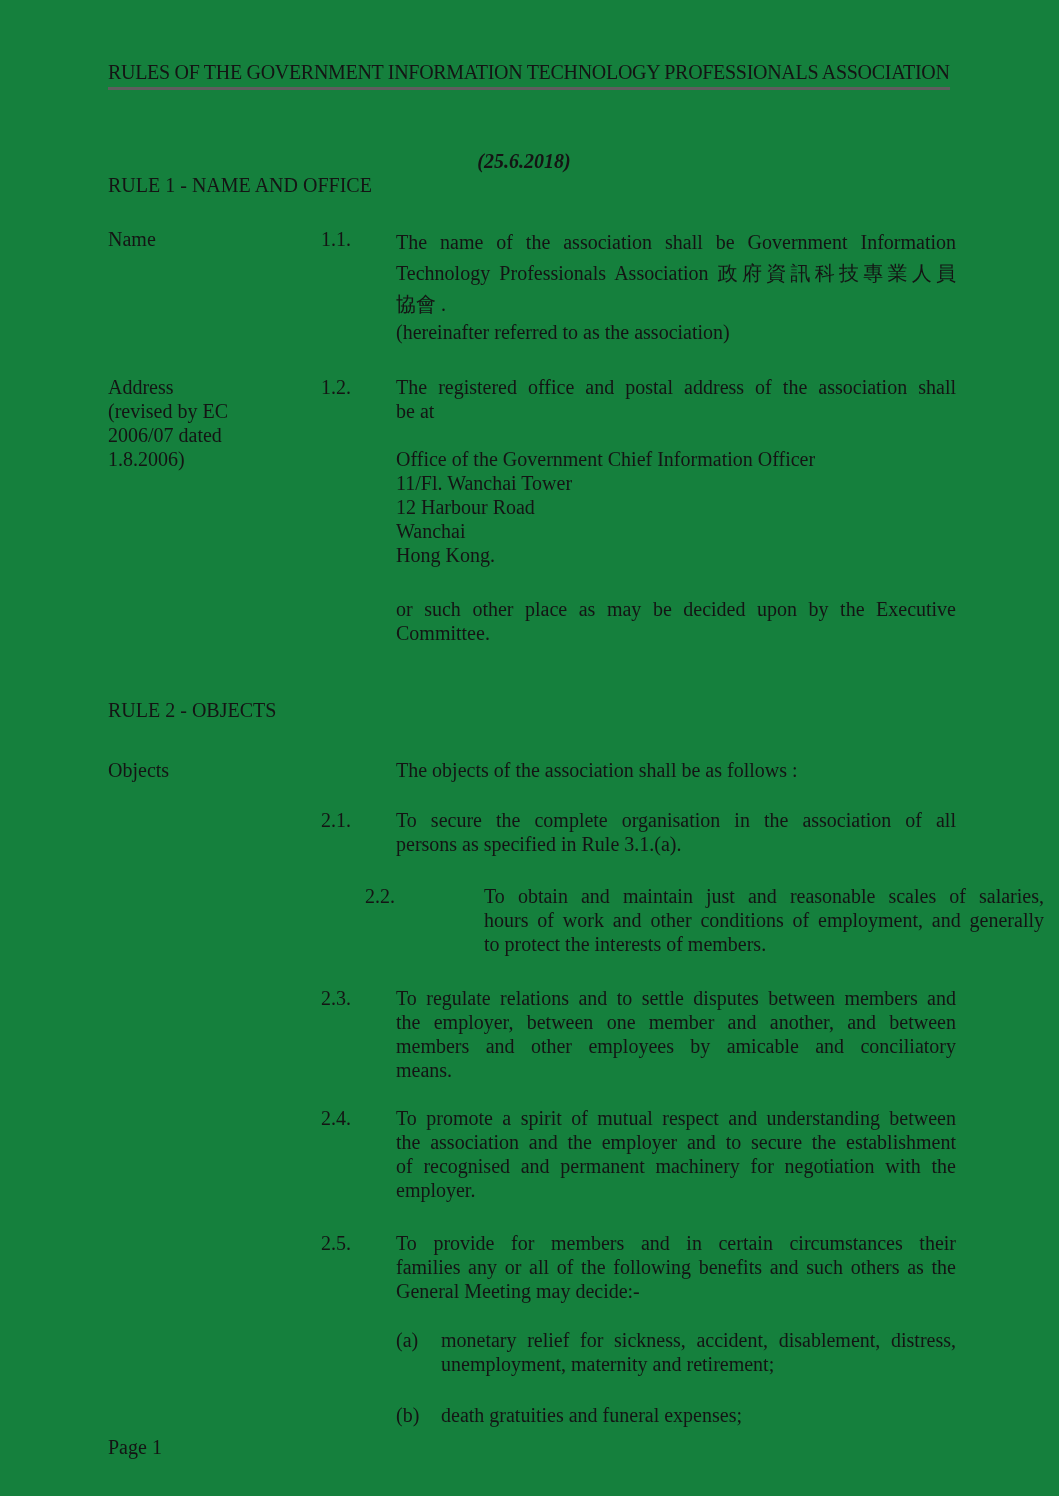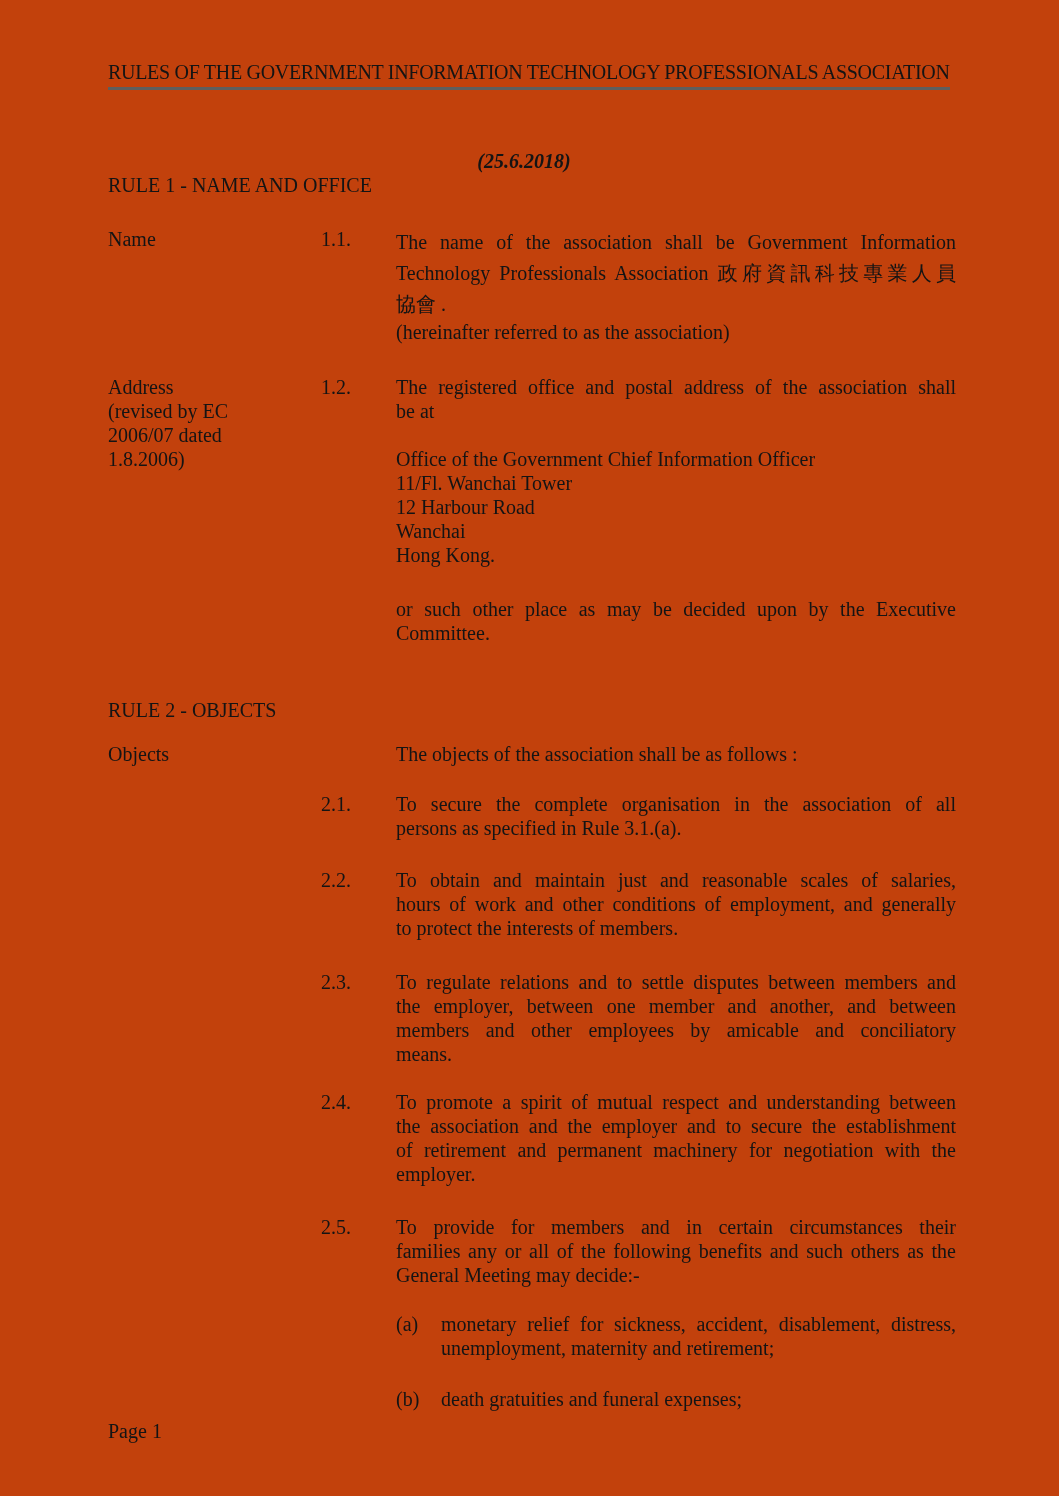--- a/index.html
+++ b/index.html
@@ -1,20 +1,20 @@
 <!DOCTYPE html>
 <html><head>
 <meta charset="utf-8">
 <style>
   * { margin:0; padding:0; box-sizing:border-box; }
   html,body { background:#ffffff; }
   .page {
     position:relative;
     width:1059px; height:1496px;
-    background:#c2410c;
+    background:#15803d;
     font-family:"Liberation Serif","DejaVu Serif",serif;
     font-size:20px; line-height:24px;
     color:#141414;
     overflow:hidden;
   }
   .content { position:absolute; left:108px; top:60px; width:832px; }
 
   .doc-title {
     display:inline-block;
     letter-spacing:-0.3px;
@@ -31,23 +31,23 @@
   .col-body  { width:560px; flex:none; }
 
   .jline { text-align:justify; text-align-last:justify; }
   .cjk-lines > div { line-height:31px; }
 
   .mt-name    { margin-top:30px; }
   .mt-addr    { margin-top:31px; }
   .office-block { margin-top:24px; }
   .alt-block  { margin-top:30px; }
   .mt-rule2   { margin-top:53px; }
-  .mt-objects { margin-top:20px;align-items:flex-end; }
+  .mt-objects { margin-top:36px;align-items:flex-end; }
   .mt-i0 { margin-top:26px; }
-  .mt-i1 { margin-top:28px; }
+  .mt-i1 { margin-top:28px;gap:44px; }
   .mt-i2 { margin-top:30px; }
   .mt-i3 { margin-top:24px; }
   .mt-i4 { margin-top:29px; }
   .mt-ba { margin-top:25px; }
   .mt-bb { margin-top:27px; }
 
   .benefit-inner { display:flex; }
   .benefit-marker { width:45px; flex:none; }
   .benefit-text { width:515px; flex:none; }
 
@@ -144,21 +144,21 @@
           <div>means.</div>
         </div>
     </div>
 
     <div class="row mt-i3">
       <div class="col-label"></div>
       <div class="col-num">2.4.</div>
       <div class="col-body">
           <div class="jline">To promote a spirit of mutual respect and understanding between</div>
           <div class="jline">the association and the employer and to secure the establishment</div>
-          <div class="jline">of retirement and permanent machinery for negotiation with the</div>
+          <div class="jline">of recognised and permanent machinery for negotiation with the</div>
           <div>employer.</div>
         </div>
     </div>
 
     <div class="row mt-i4">
       <div class="col-label"></div>
       <div class="col-num">2.5.</div>
       <div class="col-body">
           <div class="jline">To provide for members and in certain circumstances their</div>
           <div class="jline">families any or all of the following benefits and such others as the</div>

